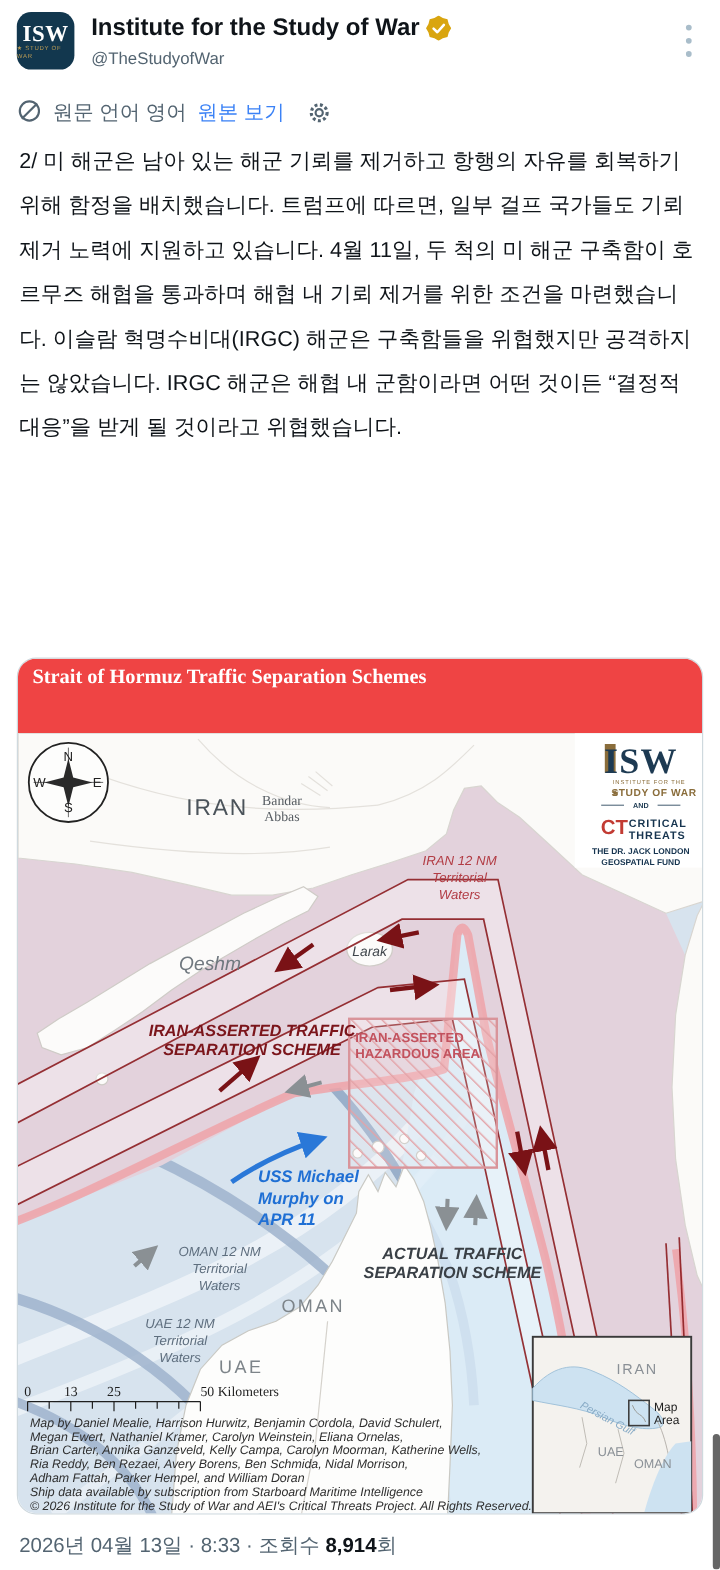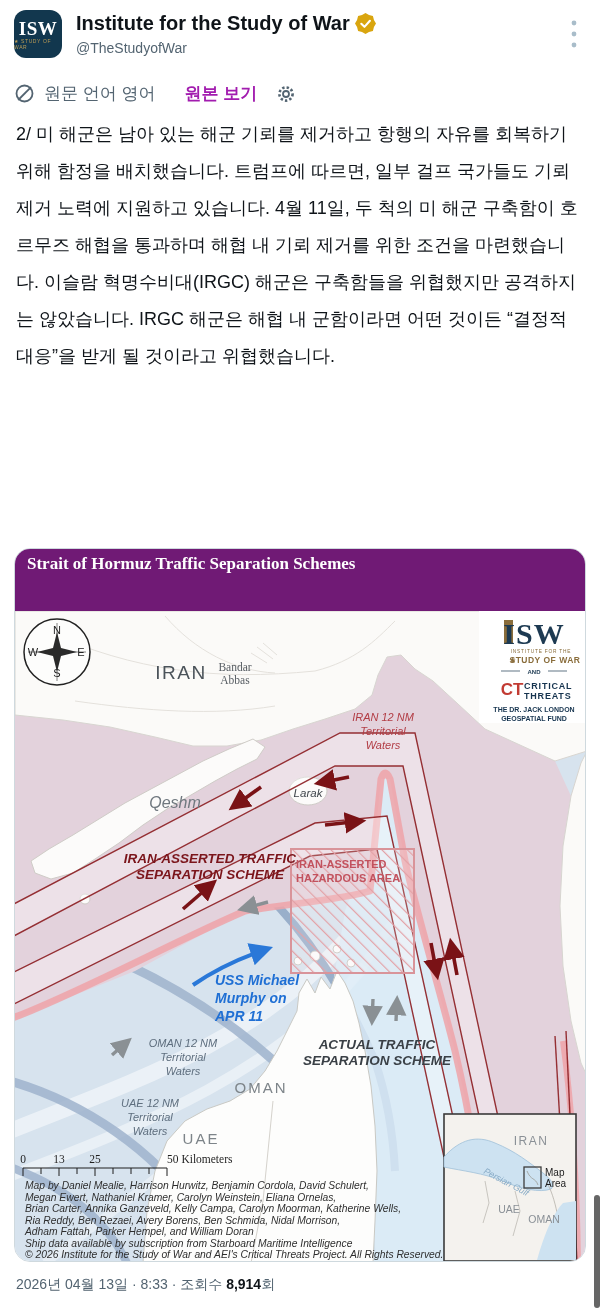--- a/index.html
+++ b/index.html
@@ -7,31 +7,31 @@
   .abs{position:absolute;}
   
   .avatar{left:14px;top:10px;width:48px;height:48px;border-radius:12px;background:#12374e;color:#fff;
           display:flex;flex-direction:column;align-items:center;justify-content:center;}
   .avatar .big{font-family:"Liberation Serif",serif;font-weight:bold;font-size:19px;letter-spacing:.5px;line-height:19px;}
   .avatar .sub{font-size:5px;color:#bb9c55;letter-spacing:.6px;line-height:6px;}
   .name-row{left:76px;top:12px;font-size:20px;font-weight:bold;color:#0f1419;display:flex;align-items:center;gap:5px;}
   .handle{left:76px;top:40px;font-size:14px;color:#536471;}
   .more-btn{left:560px;top:16px;width:28px;height:36px;display:flex;align-items:center;justify-content:center;}
   
-  .trans-row{left:14px;top:82px;display:flex;align-items:center;gap:9px;font-size:17px;color:#536471;}
-  .trans-link{color:#a21caf;margin-left:20px;font-weight:bold;}
+  .trans-row{left:14px;top:82px;display:flex;gap:9px;font-size:17px;color:#536471;}
+  .trans-link{color:#3b82f6;margin-left:0;}
   .gear-wrap{margin-left:10px;display:flex;align-items:center;}
   
   .tweet-body{left:16px;top:116px;width:570px;font-size:18px;line-height:37px;color:#0f1419;}
   
   .media-card{left:14px;top:548px;width:572px;height:714px;border:1px solid #cfd9de;border-radius:16px;overflow:hidden;box-sizing:border-box;}
-  .map-banner{background:#701a75;color:#fff;font-family:"Liberation Serif",serif;font-weight:bold;
+  .map-banner{background:#ef4444;color:#fff;font-family:"Liberation Serif",serif;font-weight:bold;
               font-size:17px;line-height:19.5px;padding:5px 12px 4px 12px;height:62px;box-sizing:border-box;}
   
-  .footer-row{left:16px;top:1276px;font-size:14px;color:#536471;text-align:center;}
+  .footer-row{left:16px;top:1276px;font-size:17px;color:#536471;text-align:center;}
   .footer-row b{color:#0f1419;font-weight:bold;}
   .scrollbar{right:0;top:1195px;width:6px;height:113px;background:#666;border-radius:3px;}
   svg text{font-family:"Liberation Sans",sans-serif;}
   svg .ser{font-family:"Liberation Serif",serif;}
 </style>
 </head>
 <body>
 
 <div class="abs avatar">
   <div class="big">ISW</div>

